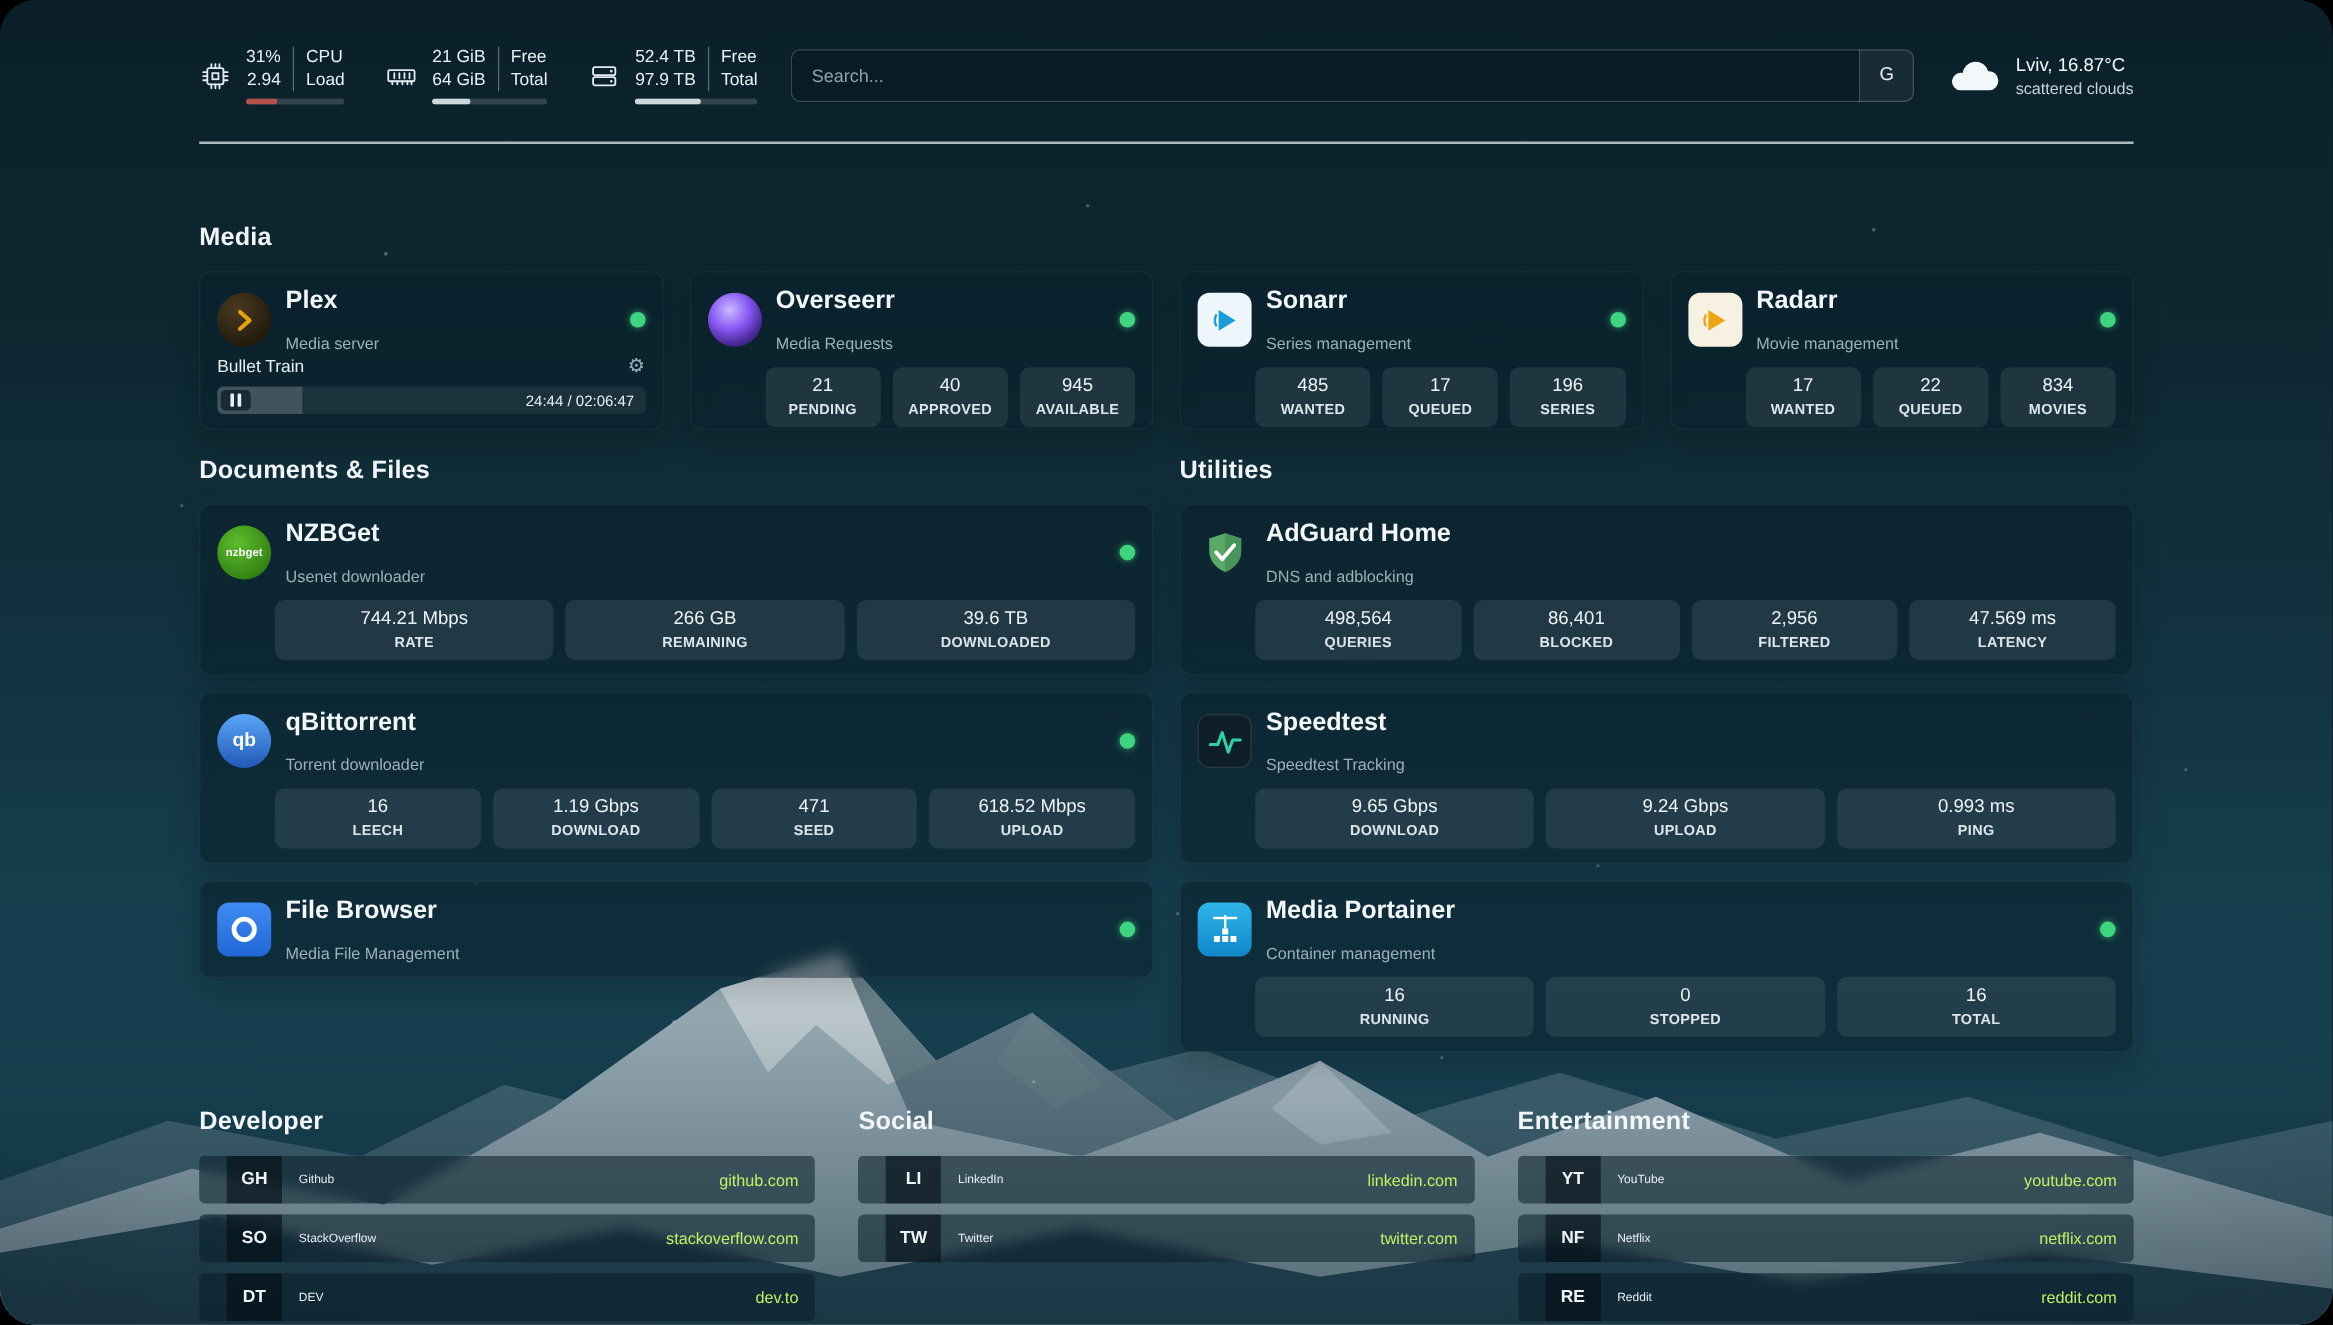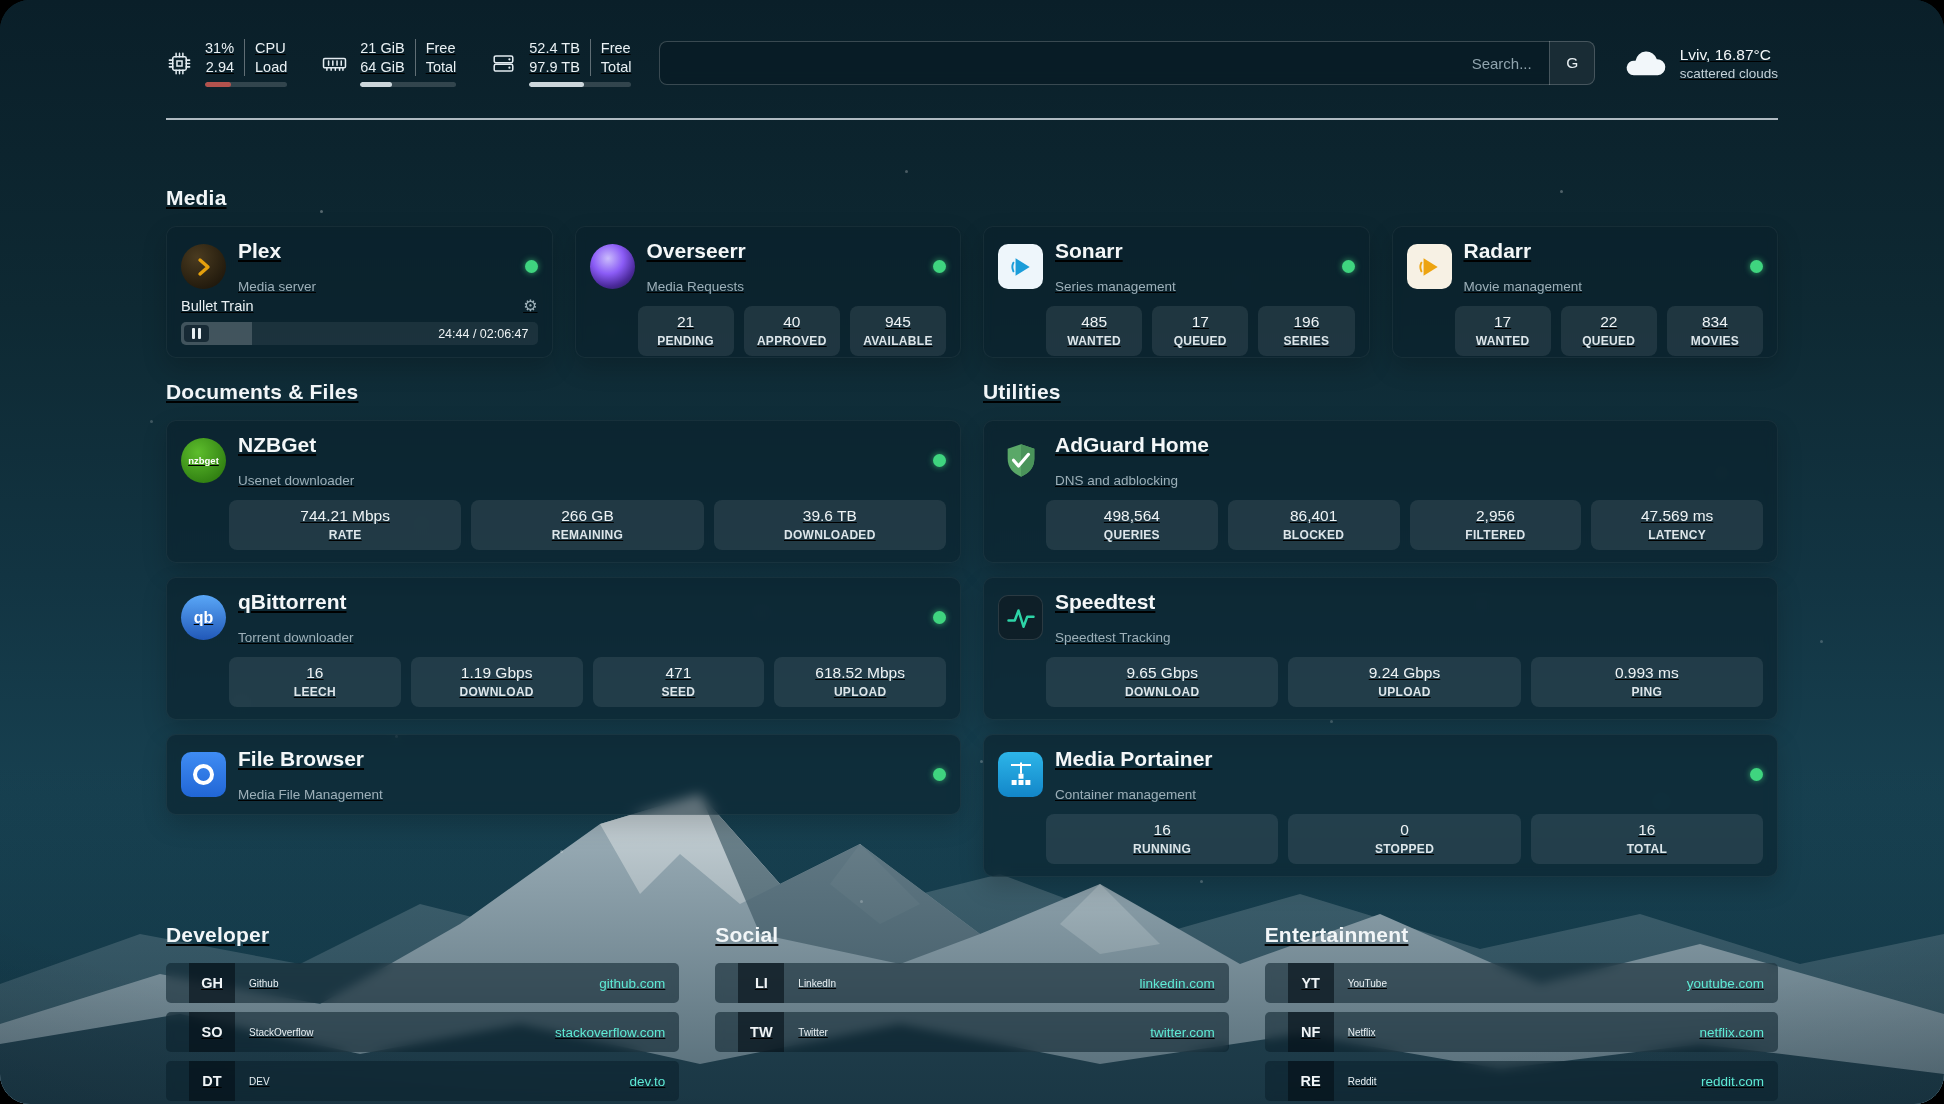--- a/index.html
+++ b/index.html
@@ -18,39 +18,39 @@
       1560px 190px 0 rgba(255,255,255,.28), 420px 520px 0 rgba(255,255,255,.22),
       760px 610px 0 rgba(255,255,255,.25), 1130px 540px 0 rgba(255,255,255,.20),
       1480px 600px 0 rgba(255,255,255,.24), 1720px 470px 0 rgba(255,255,255,.22),
       240px 700px 0 rgba(255,255,255,.30), 395px 735px 0 rgba(255,255,255,.45),
       980px 760px 0 rgba(255,255,255,.25), 1330px 720px 0 rgba(255,255,255,.22),
       1660px 800px 0 rgba(255,255,255,.25), 560px 850px 0 rgba(255,255,255,.28),
       860px 900px 0 rgba(255,255,255,.22), 1200px 880px 0 rgba(255,255,255,.25),
       1820px 640px 0 rgba(255,255,255,.20), 150px 420px 0 rgba(255,255,255,.20); }
 
   
-  .content { position:relative; z-index:2; height:100%; padding:34px 166px 0;text-decoration:underline; }
+  .content { position:relative; z-index:2; height:100%; padding:34px 166px 0; }
 
   header { display:flex; align-items:center; gap:28px; height:58px; }
   .resources { display:flex; gap:34px; }
   .res-widget { display:flex; align-items:center; gap:12px; color:#e8eef2; }
   .res-icon svg { width:27px; height:27px; display:block; }
   .res-body { display:flex; flex-direction:column; gap:6px; }
   .res-row { display:flex; }
   .res-col { display:flex; flex-direction:column; font-size:14.5px; line-height:1.3; color:#eaf1f4; }
   .res-col.vals { align-items:flex-end; padding-right:10px; }
   .res-col.labels { padding-left:10px; border-left:1px solid rgba(255,255,255,0.35); }
   .res-bar { height:5px; border-radius:3px; background:rgba(255,255,255,0.16); overflow:hidden; }
   .res-fill { height:100%; border-radius:3px; background:#ccd6db; }
   .res-fill.cpu { background:#b3524d; }
 
   .search { position:relative; flex:1; }
   .search input { width:100%; height:44px; background:rgba(7,26,35,0.55); border:1px solid rgba(255,255,255,0.20);
     border-radius:8px; color:#e9f0f3; font-size:15px; padding:0 62px 0 16px; outline:none;
-    font-family:"Liberation Sans", sans-serif; backdrop-filter: blur(5px); text-align: right; }
+    font-family:"Liberation Sans", sans-serif; backdrop-filter: blur(5px); }
   .search input::placeholder { color:#8fa3ad; }
   .search-engine { position:absolute; right:0; top:0; bottom:0; width:46px; border:none; cursor:pointer;
     border-left:1px solid rgba(255,255,255,0.20); border-radius:0 8px 8px 0; background:rgba(255,255,255,0.07);
     color:#e9f0f3; font-size:15.5px; font-family:"Liberation Sans", sans-serif; }
 
   .weather { display:flex; align-items:center; gap:13px; }
   .weather svg { width:44px; height:31px; display:block; }
   .weather-main { font-size:15.5px; color:#f3f7f9; line-height:1.35; }
   .weather-sub { font-size:13.5px; color:#c4d1d7; }
 
@@ -106,21 +106,21 @@
   .portainer-icon { background:linear-gradient(180deg,#2db5e8,#1286c9); }
 
   
   .three-col { display:grid; grid-template-columns:repeat(3,1fr); gap:36px; margin-top:46px; }
   .bm-list { margin-top:16px; display:flex; flex-direction:column; gap:9px; }
   .bm-row { display:flex; align-items:center; height:40px; background:rgba(9,31,41,0.55); border-radius:5px;
     overflow:hidden; color:#e9f0f3; text-decoration:none; cursor:pointer; backdrop-filter: blur(5px); padding-left: 23px; }
   .bm-abbr { width:46px; align-self:stretch; display:flex; align-items:center; justify-content:center;
     background:rgba(4,15,21,0.6); font-weight:700; font-size:14.5px; color:#f0f4f6; }
   .bm-name { margin-left:14px; font-size:10px;text-align:center; }
-  .bm-url { margin-left:auto; margin-right:14px; font-size:13.5px; color:#5eead4; }
+  .bm-url { margin-left:auto; margin-right:14px; font-size:13.5px; color:#bef264; }
 </style>
 </head>
 <body>
 
 <div class="screen">
 
   <div class="bg">
     <div class="sky"></div>
     <svg class="mountains" viewBox="0 0 1944 340" preserveAspectRatio="none">
       <defs>

